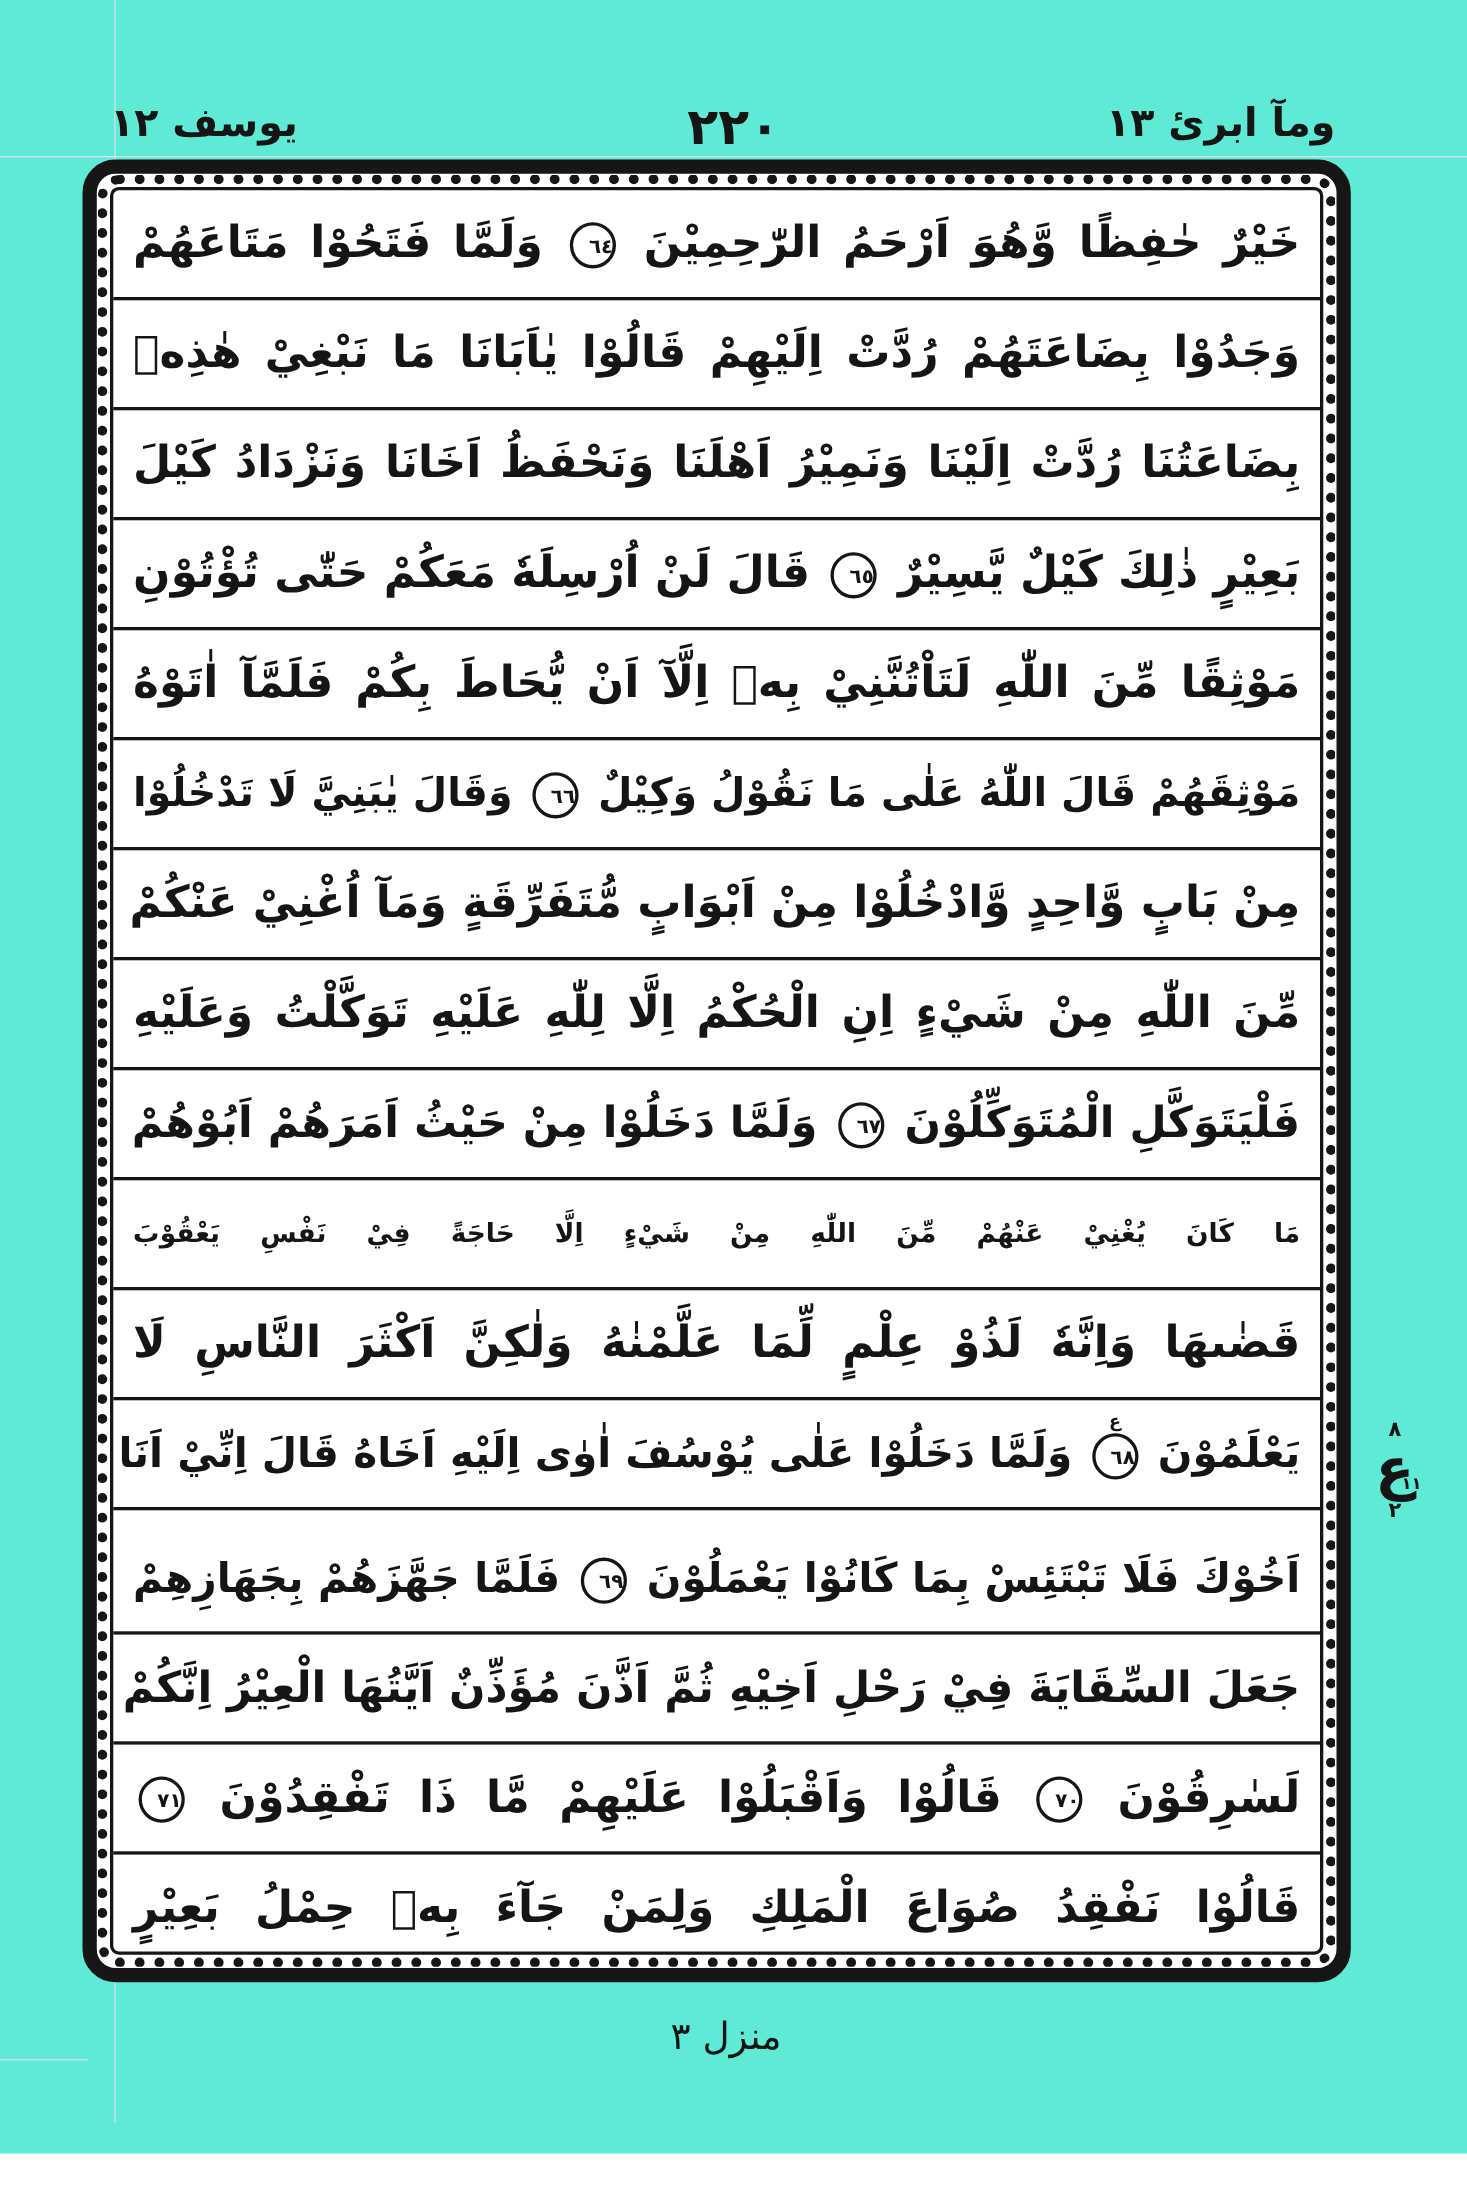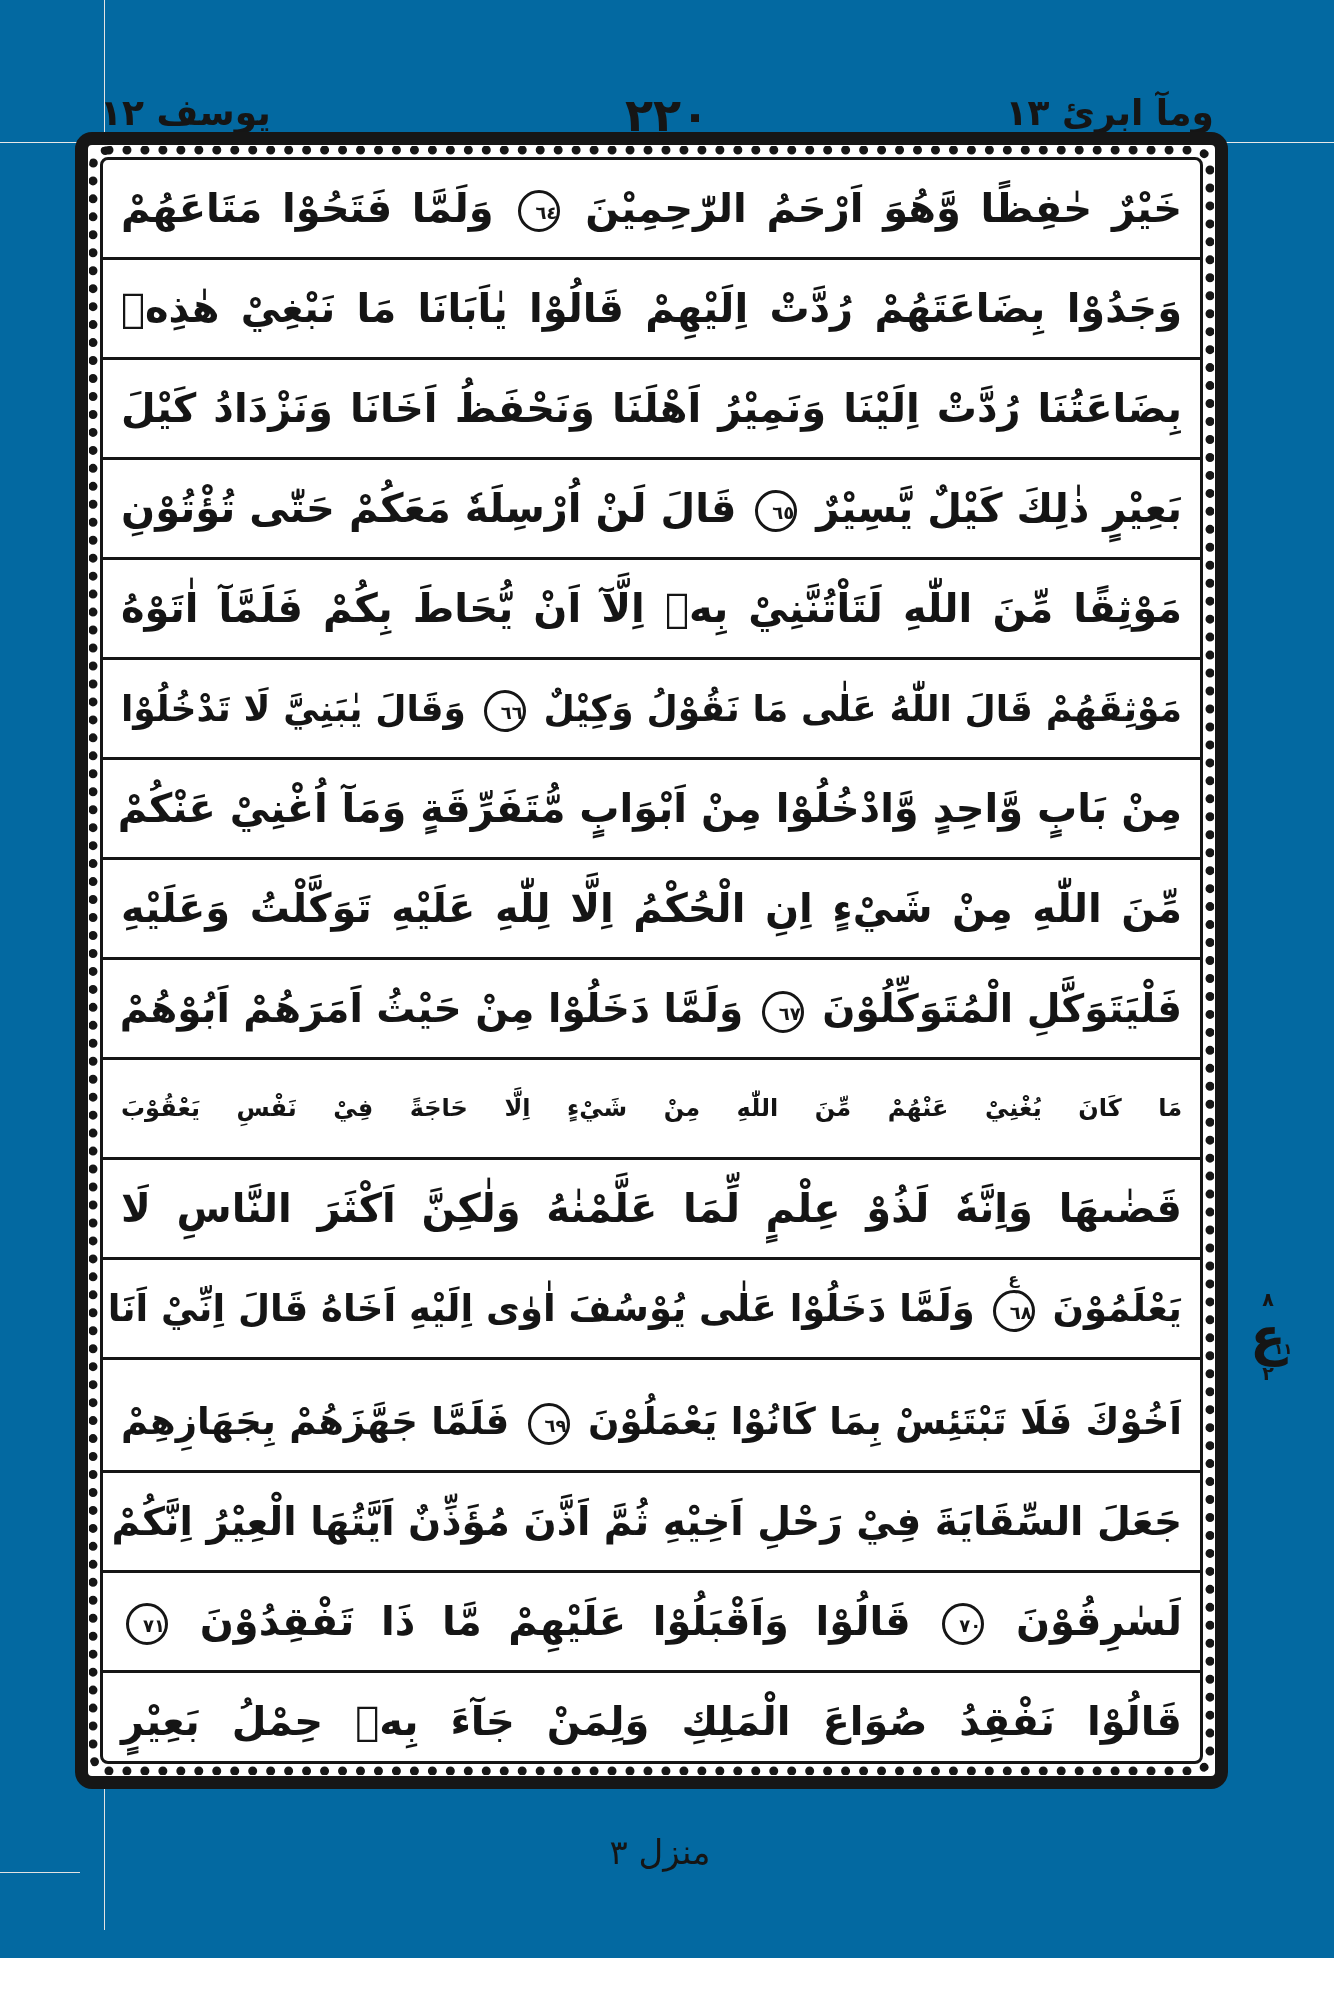--- a/index.html
+++ b/index.html
@@ -1,32 +1,32 @@
 <!DOCTYPE html>
 <html lang="ar"><head>
 <meta charset="utf-8">
 <style>
   html,body{margin:0;padding:0;background:#ffffff;}
-  #page{position:relative;width:1334px;height:1958px;background:#0369a1;overflow:hidden;
+  #page{position:relative;width:1334px;height:1958px;background:#5eead4;overflow:hidden;
         font-family:"DejaVu Sans", sans-serif;color:#151515;}
 
   
   .fold-v{position:absolute;left:104px;top:0;width:1px;height:1930px;background:#e3e3e3;}
   .fold-h{position:absolute;left:0;top:142px;width:1334px;height:1px;background:#e8e8e8;}
   .fold-h2{position:absolute;left:0;top:1872px;width:80px;height:1px;background:#e3e3e3;}
 
   
   .hdr{position:absolute;direction:rtl;font-weight:bold;white-space:nowrap;}
   #hdr-left{left:100px;top:92px;font-size:36px;}
   #hdr-center{left:0;top:88px;width:1334px;text-align:center;font-size:46px;letter-spacing:4px;}
   #hdr-right{right:120px;top:92px;font-size:36px;text-align:right;}
 
   
-  #frame{position:absolute;left:75px;top:132px;width:1153px;height:1657px;box-sizing:border-box;
-         border:13px solid #161616;border-radius:17px;padding:1px;background:#fff;}
+  #frame{position:absolute;left:75px;top:145px;width:1153px;height:1657px;box-sizing:border-box;
+         border:13px solid #161616;border-radius:30px;padding:1px;background:#fff;}
   #beads{width:100%;height:100%;box-sizing:border-box;border:9px dotted #161616;border-radius:20px;padding:2px;}
   #quran-rows{width:100%;height:100%;box-sizing:border-box;border:3px solid #161616;border-radius:8px;
          display:flex;flex-direction:column;}
 
   .qline{flex:1;border-bottom:3px solid #161616;direction:rtl;unicode-bidi:embed;
          text-align:justify;text-align-last:justify;-moz-text-align-last:justify;
          padding:0 18px;font-size:40px;font-weight:bold;line-height:97px;
          white-space:nowrap;overflow:visible;}
   .qline:last-child{border-bottom:none;}
 

